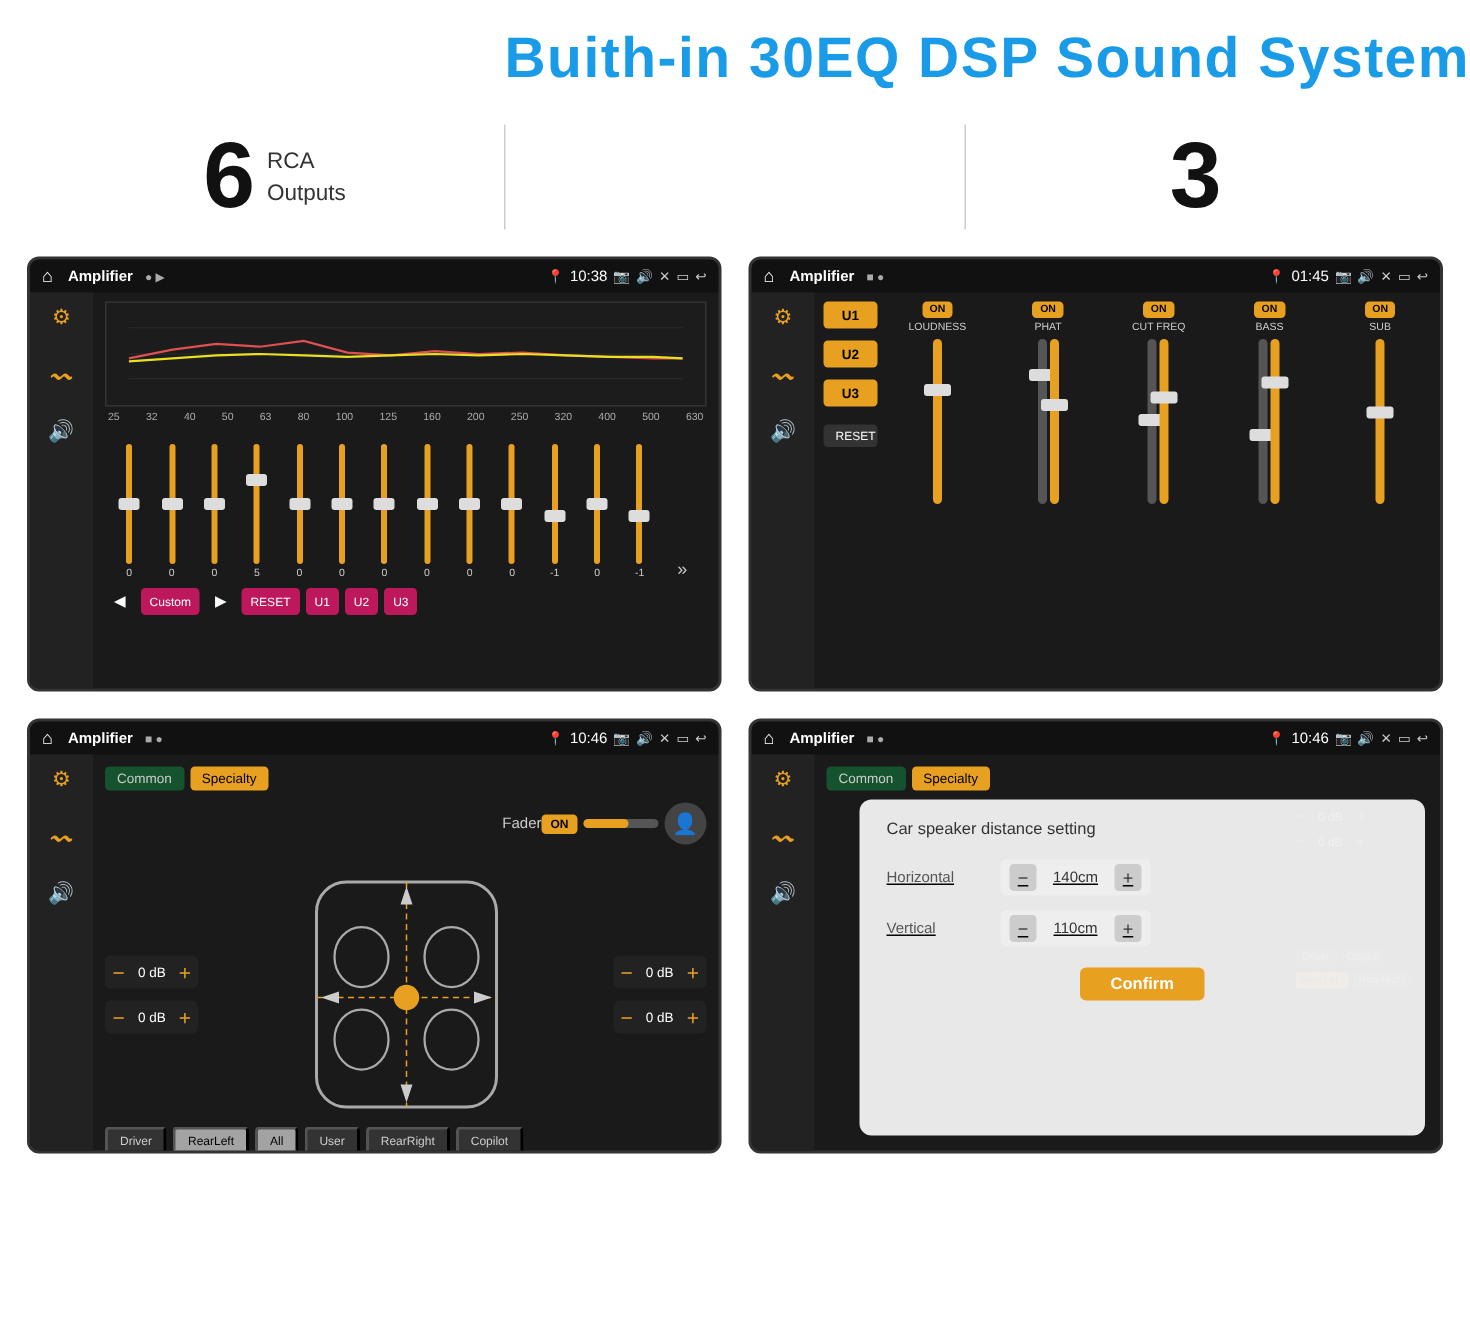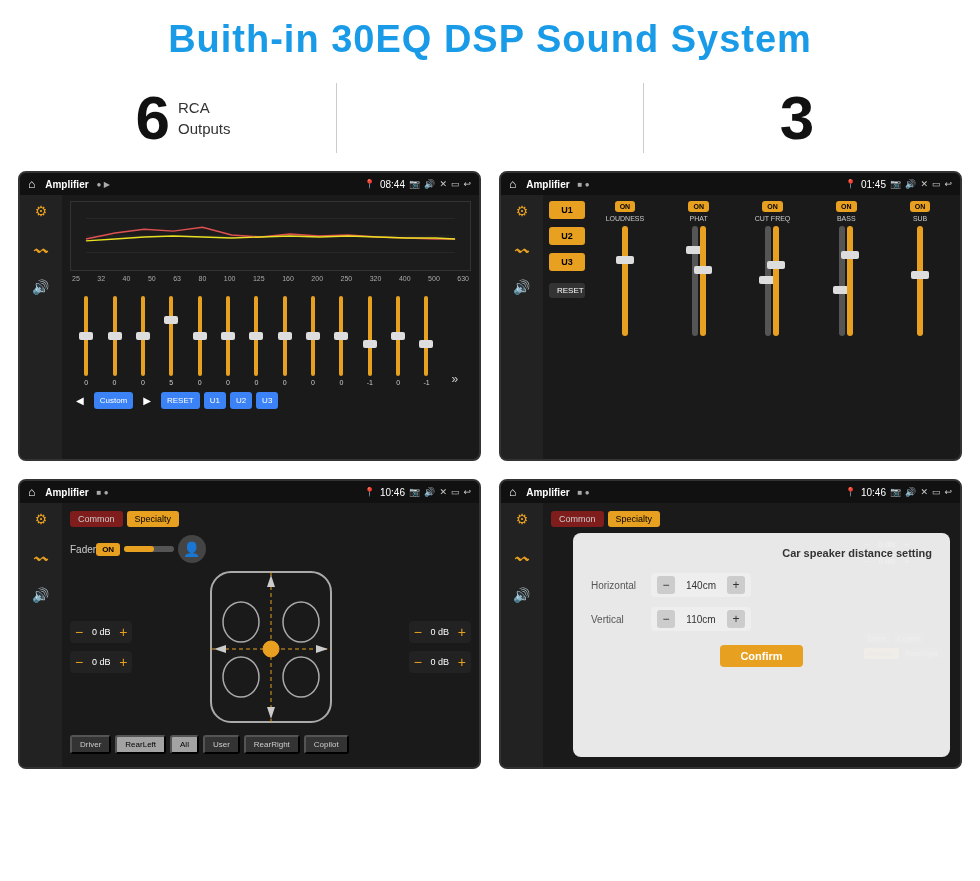--- a/index.html
+++ b/index.html
@@ -5,21 +5,21 @@
     * { box-sizing: border-box; margin: 0; padding: 0; }
     body {
       width: 980px;
       height: 881px;
       background: #ffffff;
       font-family: Arial, sans-serif;
       overflow: hidden;
     }
 
     .page-title {
-      text-align: center;
+      text-align: right;
       padding: 18px 0 12px;
       font-size: 38px;
       font-weight: 900;
       color: #1a9be8;
       letter-spacing: 1px;
     }
 
     .stats-row {
       display: flex;
       justify-content: center;
@@ -208,21 +208,21 @@
       color: #ccc;
     }
 
     .eq-controls {
       display: flex;
       gap: 4px;
       margin-top: 6px;
     }
 
     .eq-btn {
-      background: #3b82f6;
+      background: #be185d;
       color: #fff;
       font-size: 8px;
       padding: 3px 6px;
       border-radius: 3px;
       border: none;
       cursor: pointer;
     }
 
     .eq-btn-icon {
       background: transparent;
@@ -350,38 +350,38 @@
       padding: 8px;
     }
 
     .fader-tabs {
       display: flex;
       gap: 4px;
       margin-bottom: 8px;
     }
 
     .fader-tab {
-      background: #7f1d1d;
+      background: #14532d;
       color: #ccc;
       font-size: 9px;
       padding: 3px 8px;
       border-radius: 3px;
       cursor: pointer;
     }
 
     .fader-tab.active {
       background: #e8a020;
       color: #000;
     }
 
     .fader-controls-row {
       display: flex;
       align-items: center;
-      justify-content: flex-start;
-      margin-bottom: 4px;
+      justify-content: flex-end;
+      margin-bottom: 20px;
     }
 
     .fader-label {
       color: #ccc;
       font-size: 10px;
     }
 
     .fader-on {
       background: #e8a020;
       color: #000;
@@ -526,30 +526,31 @@
       border-radius: 8px;
       z-index: 10;
       padding: 14px 18px;
       display: flex;
       flex-direction: column;
       gap: 10px;
     }
 
     .dist-title {
       font-size: 11px;
-      font-weight: bold;
+      font-weight: normal;
       color: #333;
-      text-align: right;
+      text-align: left;
       margin-bottom: 4px;
     }
 
     .dist-row {
       display: flex;
       align-items: center;
-      gap: 0;
+      gap: 16px;
+      text-decoration: underline;
     }
 
     .dist-row-label {
       font-size: 10px;
       color: #555;
       width: 60px;
     }
 
     .dist-ctrl {
       display: flex;
@@ -633,21 +634,21 @@
 
 <div class="screens-grid">
 
   <div class="screen">
     <div class="status-bar">
       <span class="status-home">⌂</span>
       <span class="status-app-name">Amplifier</span>
       <span class="status-dots">● ▶</span>
       <div class="status-right">
         <span>📍</span>
-        <span class="status-time">08:44</span>
+        <span class="status-time">10:38</span>
         <span>📷</span>
         <span>🔊</span>
         <span>✕</span>
         <span>▭</span>
         <span>↩</span>
       </div>
     </div>
     <div class="screen1-body">
       <div class="side-icons">
         <span class="side-icon">⚙</span>

